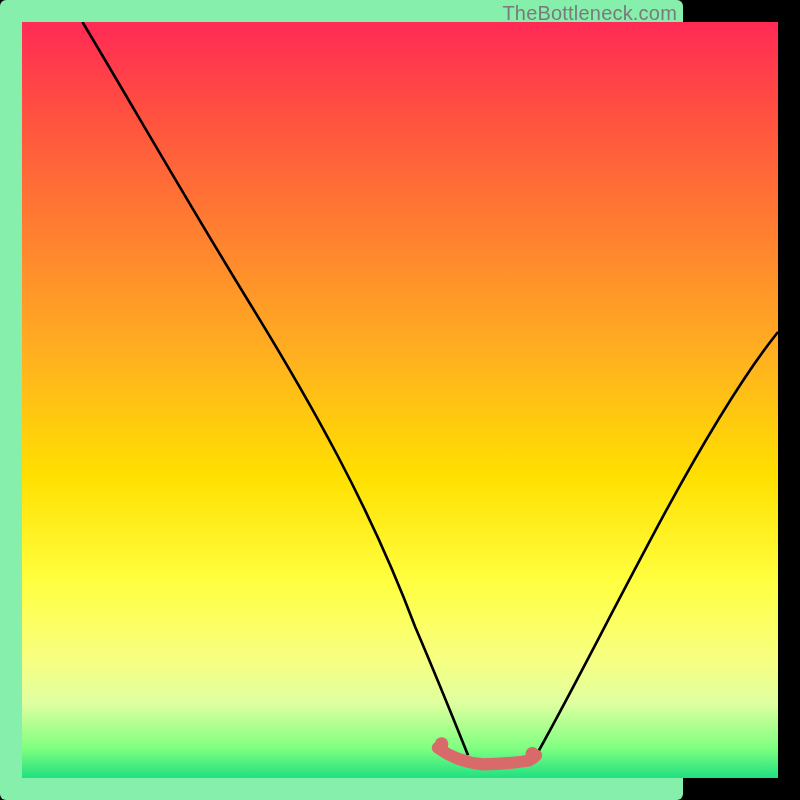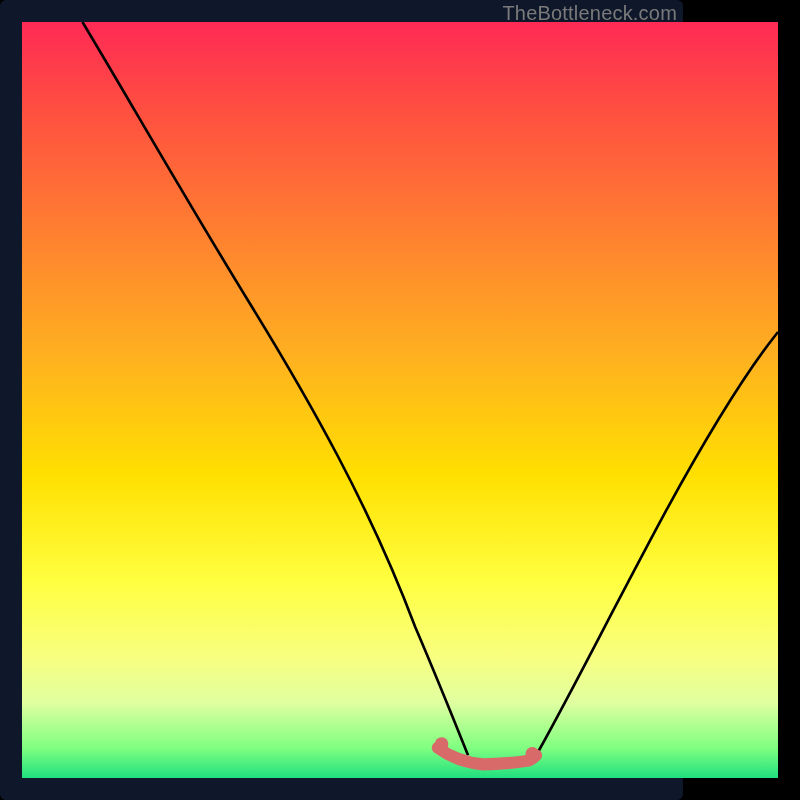--- a/index.html
+++ b/index.html
@@ -9,21 +9,21 @@
     height: 800px;
     background: #000;
     overflow: hidden;
   }
   .frame {
     position: absolute;
     left: 0;
     top: 0;
     width: 683px;
     height: 800px;
-    background: #0f172a;
+    background: #86efac;
     border-radius: 6px;
   }
   .plot {
     position: absolute;
     left: 22px;
     top: 22px;
     width: 756px;
     height: 756px;
     background: linear-gradient(to bottom,
       #ff2a55 0%,

